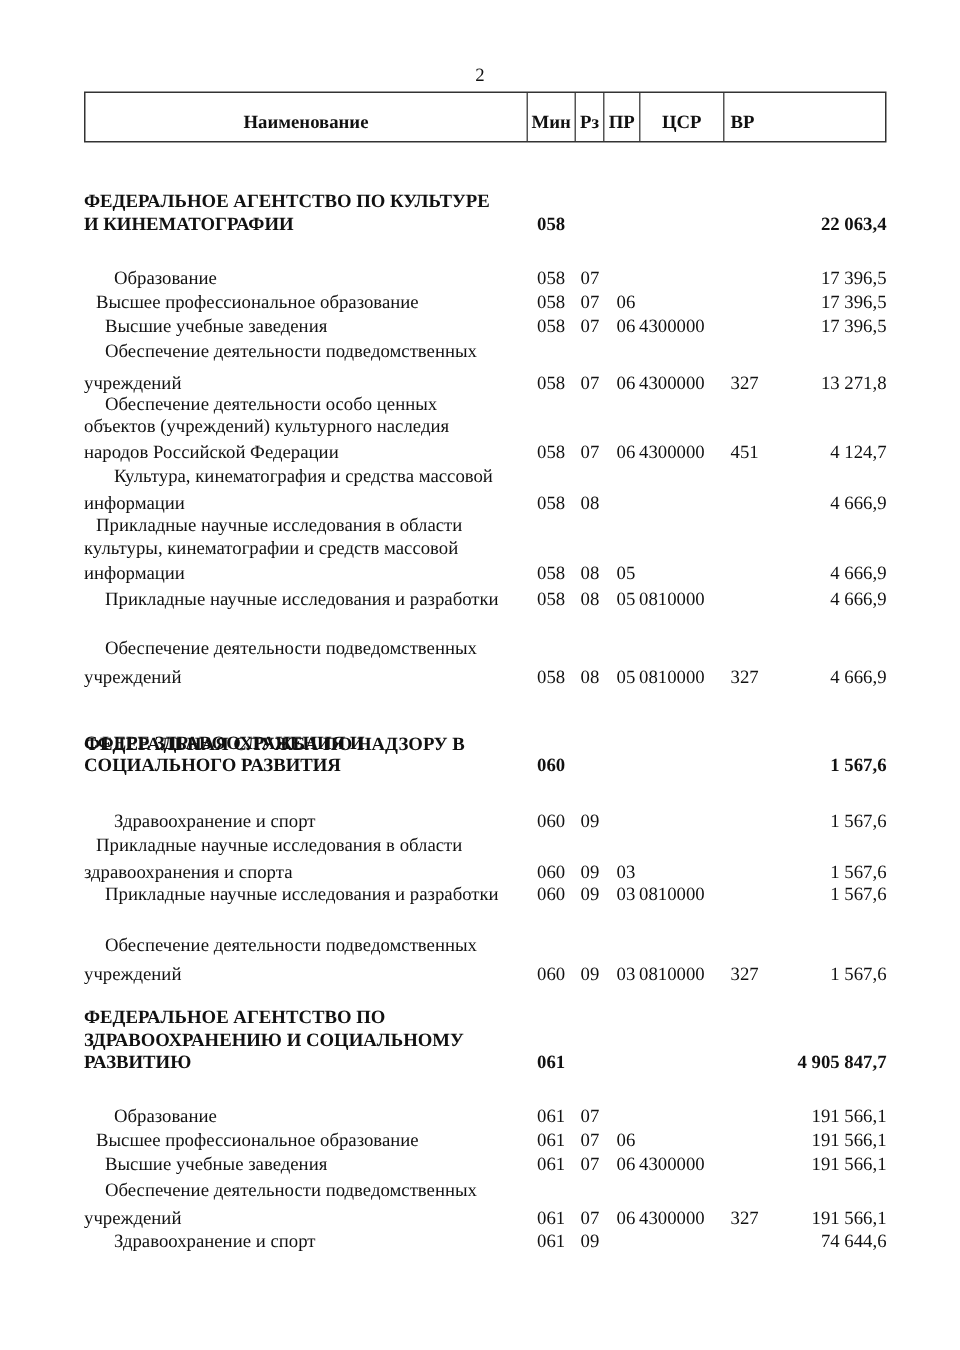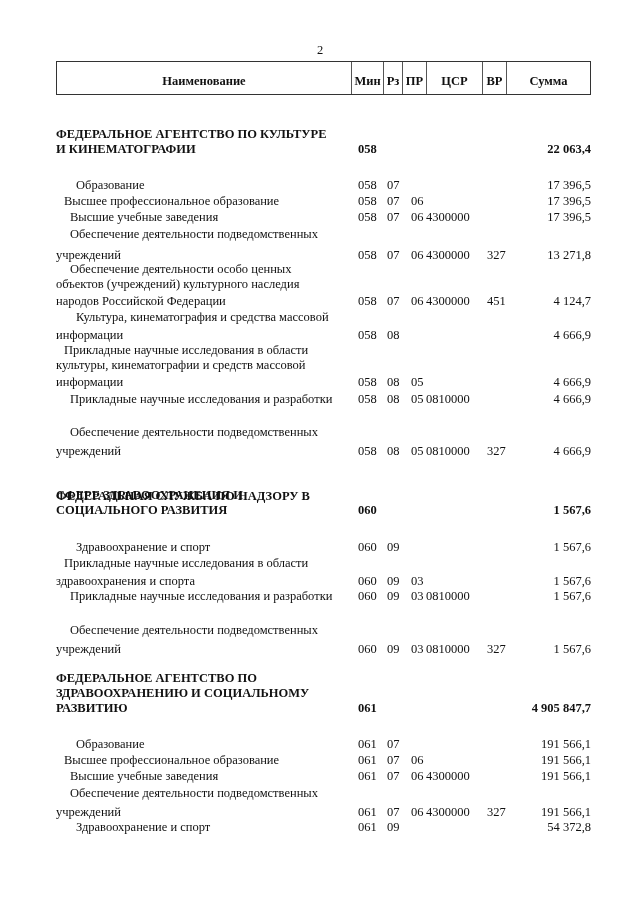--- a/index.html
+++ b/index.html
@@ -36,21 +36,20 @@
 
 <div class="page-num">2</div>
 
 <div class="hdr">
   <div class="h-name">Наименование</div>
   <div class="h-min">Мин</div>
   <div class="h-rz">Рз</div>
   <div class="h-pr">ПР</div>
   <div class="h-csr">ЦСР</div>
   <div class="h-vr">ВР</div>
-  <div class="h-sum">Сумма</div>
 </div>
 
 <div id="table-body">
     <div class="row bold" style="top: 126px;">
       <span class="name ">ФЕДЕРАЛЬНОЕ АГЕНТСТВО ПО КУЛЬТУРЕ</span>
     </div>
     <div class="row bold" style="top: 141px;">
       <span class="name">И КИНЕМАТОГРАФИИ</span>
       <span class="c-min">058</span>
       <span class="c-rz"></span>
@@ -272,15 +271,15 @@
       <span class="c-vr">327</span>
       <span class="c-sum">191 566,1</span>
     </div>
     <div class="row" style="top: 819px;">
       <span class="name ind1">Здравоохранение и спорт</span>
       <span class="c-min">061</span>
       <span class="c-rz">09</span>
       <span class="c-pr"></span>
       <span class="c-csr"></span>
       <span class="c-vr"></span>
-      <span class="c-sum">54 372,8</span>
+      <span class="c-sum">74 644,6</span>
     </div>
   </div>
 
 </body></html>

